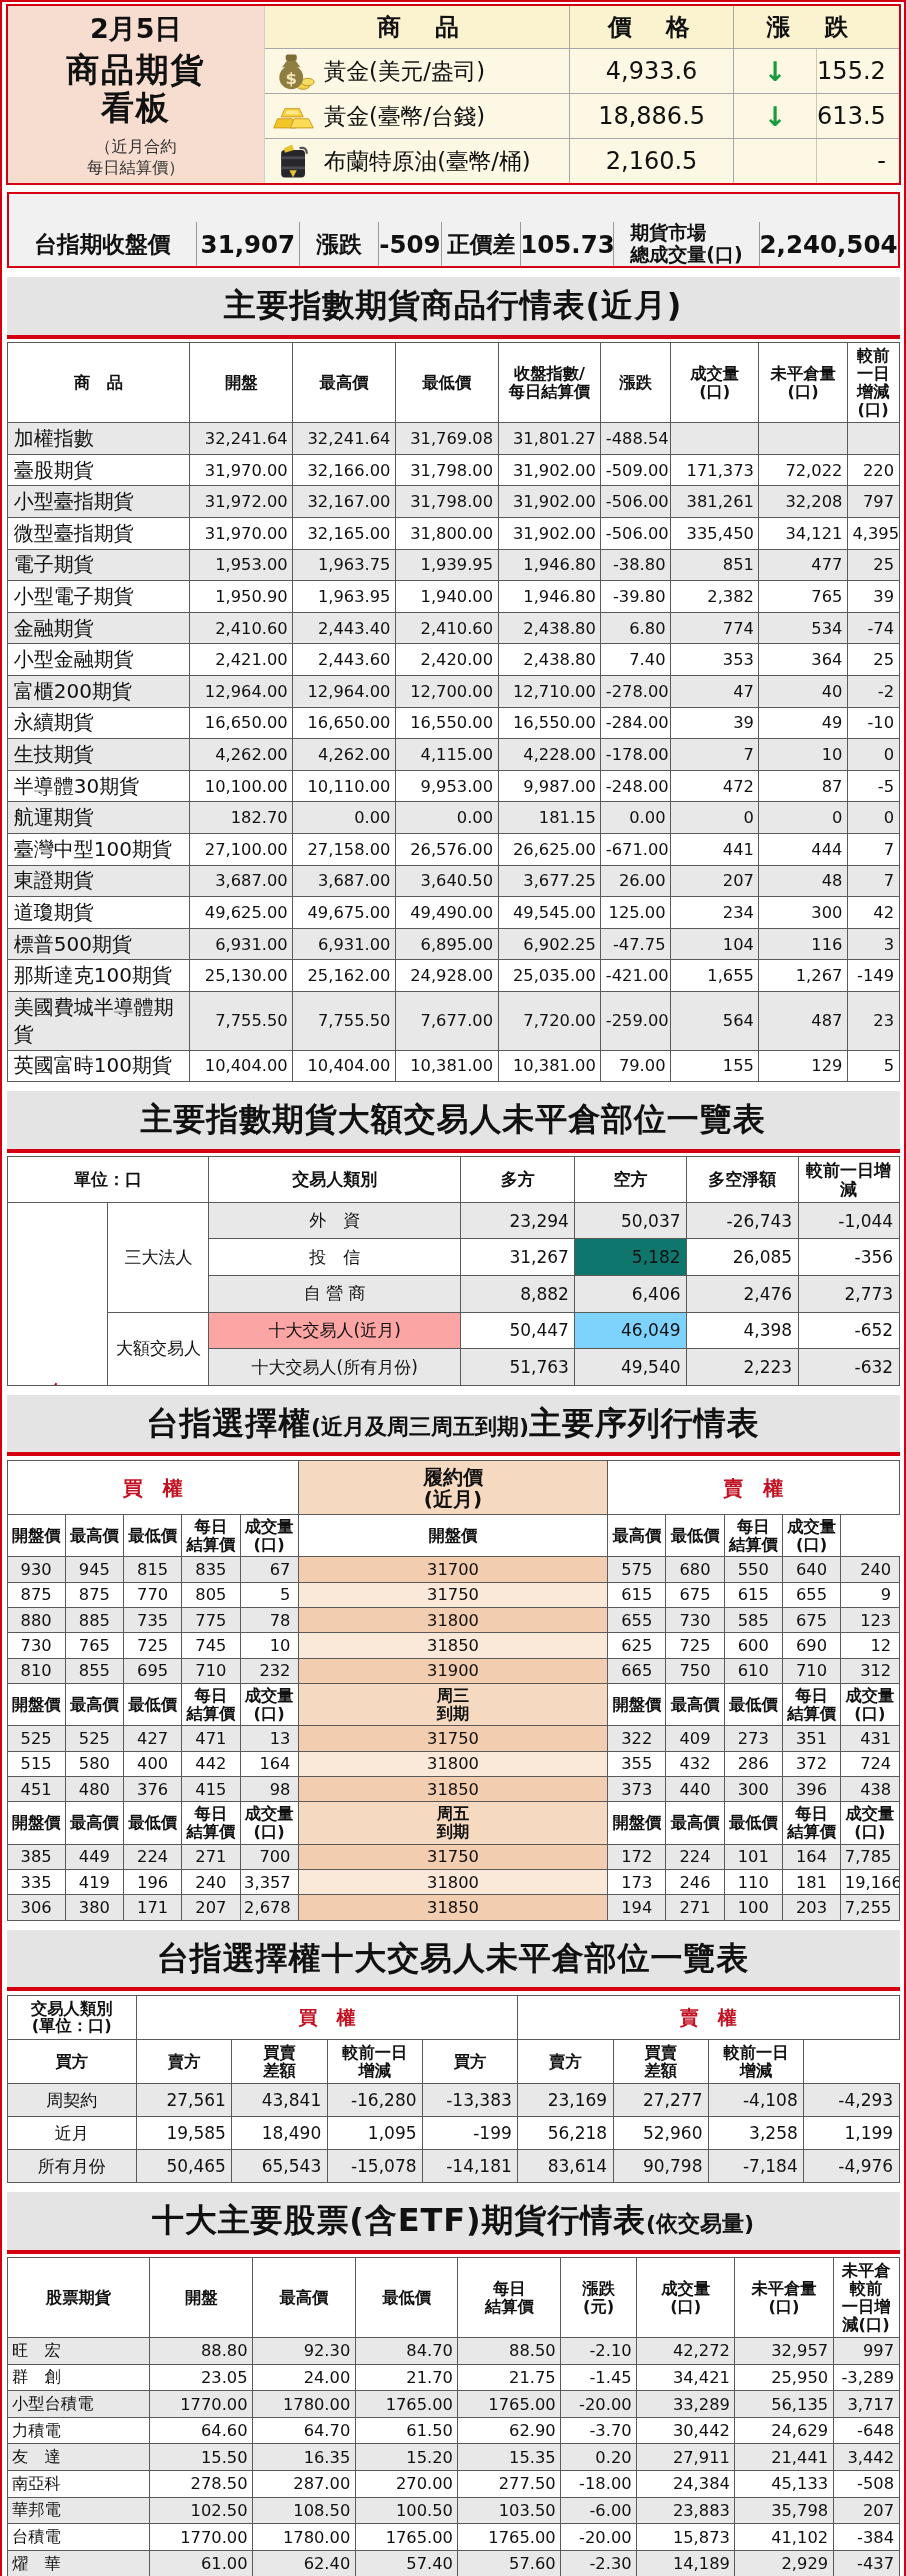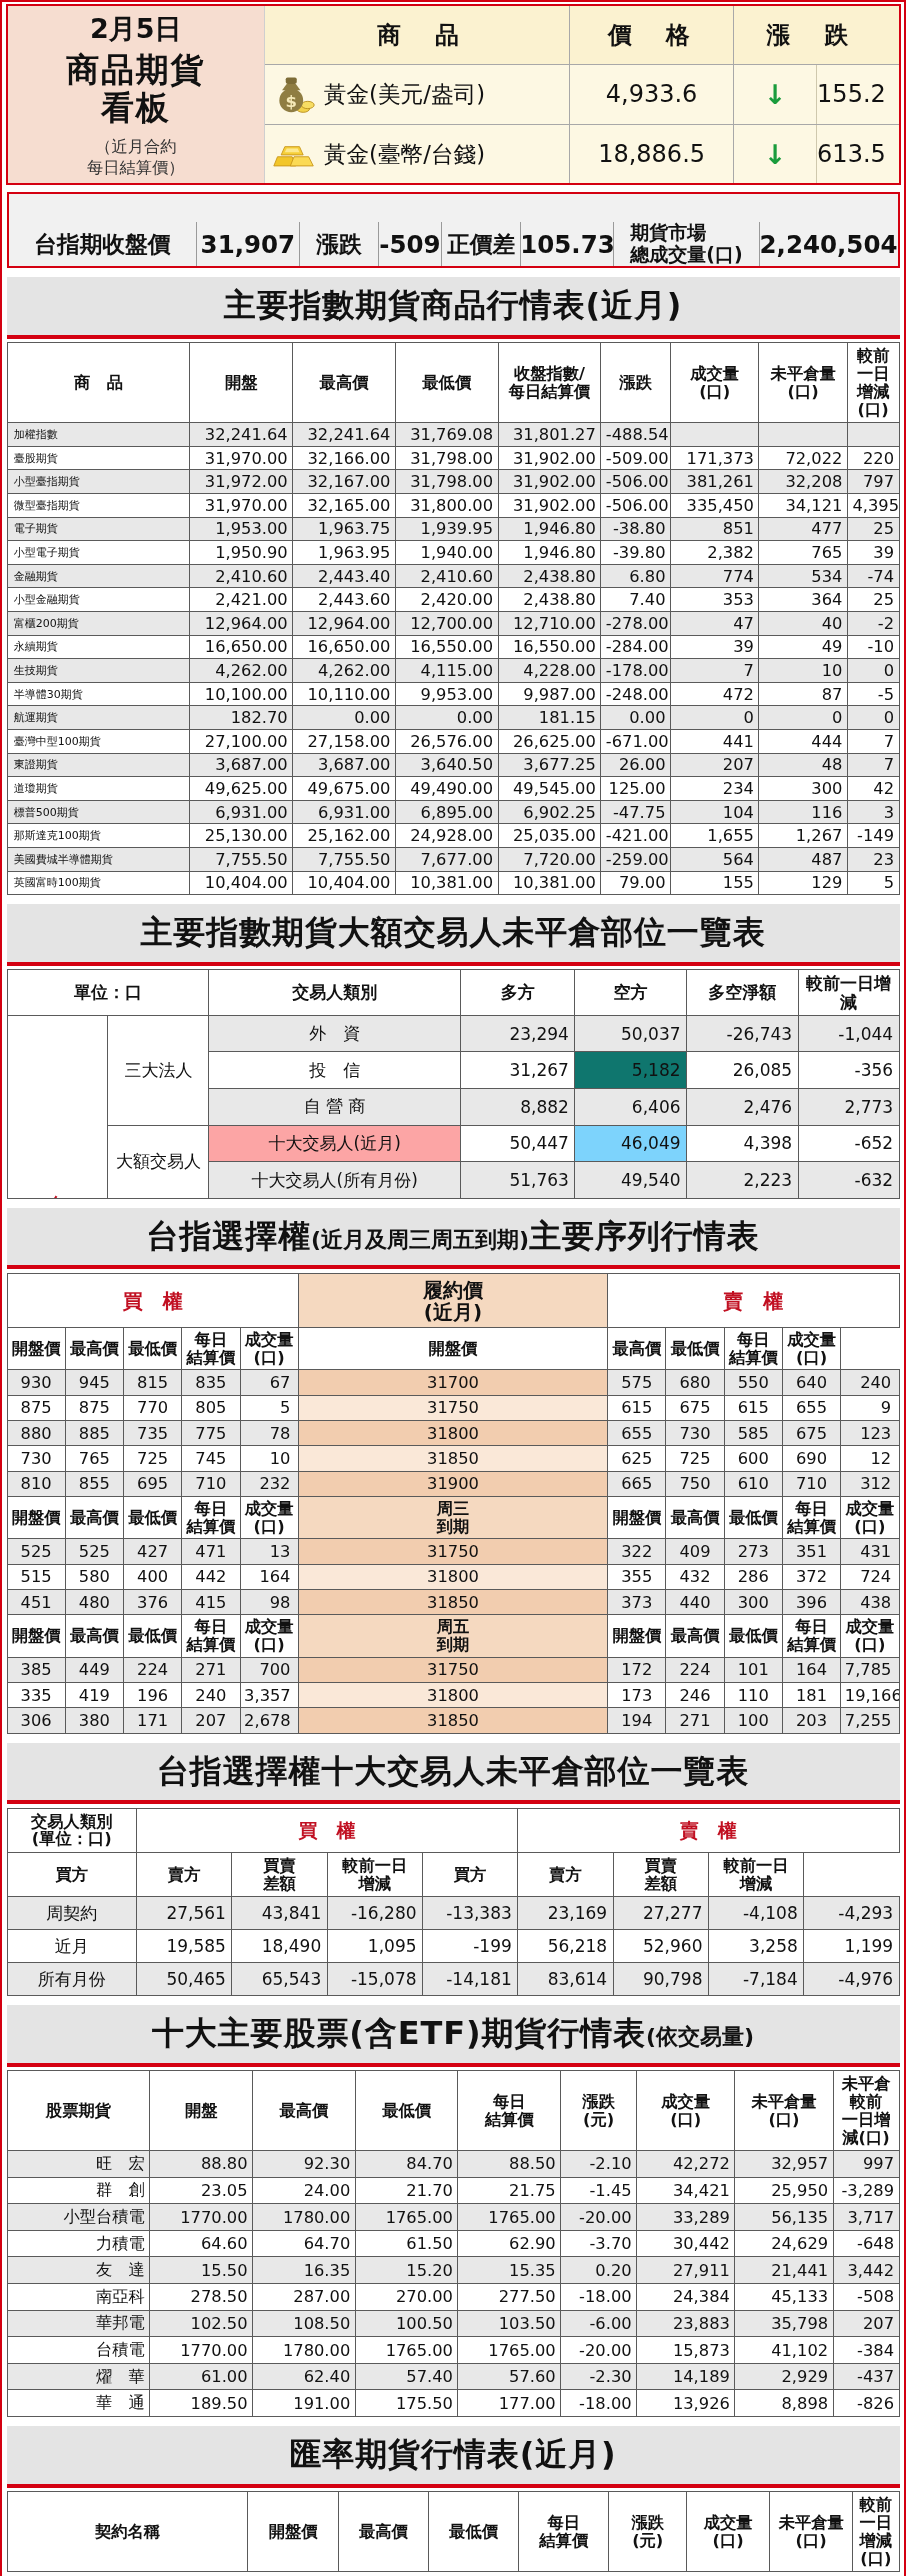--- a/index.html
+++ b/index.html
@@ -45,21 +45,21 @@
   .tbl th{font-weight:bold;background:#fff;text-align:center;line-height:1.1;padding:3.6px 1.8px;}
   .tbl td{text-align:right;}
   .tbl tbody tr:nth-child(odd) td{background:#e8e8e8;}
   .tbl tbody tr:nth-child(even) td{background:#ffffff;}
 
   .tbl-idx :is(th,td):nth-child(1){width:20%;}
   .tbl-idx :is(th,td):nth-child(2),.tbl-idx :is(th,td):nth-child(3),
   .tbl-idx :is(th,td):nth-child(4),.tbl-idx :is(th,td):nth-child(5){width:11%;}
   .tbl-idx :is(th,td):nth-child(6){width:7.3%;}
   .tbl-idx :is(th,td):nth-child(7),.tbl-idx :is(th,td):nth-child(8){width:9.4%;}
-  .tbl-idx td:first-child{text-align:left;padding-left:6.3px;font-size:11px;}
+  .tbl-idx td:first-child{text-align:left;padding-left:6.3px;font-size:20px;}
 
   
   .tbl-big :is(th,td){font-size:17px;}
   .tbl-big td{padding:6.3px 5.4px;}
   .cell-vert{writing-mode:vertical-rl;text-orientation:upright;color:#c11022;font-weight:bold;font-size:20px;
     text-align:center;letter-spacing:3.6px;background:#fff !important;width:47px;}
   .cell-group{text-align:center !important;background:#fff !important;font-size:17px;width:136px;}
   .cell-cat{text-align:center !important;width:247px;}
   .red-txt{color:#c11022;font-weight:bold;}
 
@@ -78,21 +78,21 @@
   .tbl-opt10 td:first-child{text-align:center;margin-top:17px;}
   .tbl-opt10 th{padding:3.6px 1.8px;}
   .tbl-opt10 td{padding:4.5px 5.4px;font-size:17px;}
 
   
   .tbl-stock :is(th,td):nth-child(1){width:15.5%;}
   .tbl-stock :is(th,td):nth-child(2),.tbl-stock :is(th,td):nth-child(3),
   .tbl-stock :is(th,td):nth-child(4),.tbl-stock :is(th,td):nth-child(5){width:11%;}
   .tbl-stock :is(th,td):nth-child(6){width:8%;}
   .tbl-stock :is(th,td):nth-child(7),.tbl-stock :is(th,td):nth-child(8){width:10.5%;}
-  .tbl-stock td:first-child{text-align:right;}
+  .tbl-stock td:first-child{text-align:left;}
 
   
   .tbl-fx :is(th,td):nth-child(1){width:26.5%;}
   .tbl-fx :is(th,td):nth-child(2),.tbl-fx :is(th,td):nth-child(3),
   .tbl-fx :is(th,td):nth-child(4),.tbl-fx :is(th,td):nth-child(5){width:9.6%;}
   .tbl-fx :is(th,td):nth-child(6){width:8.2%;}
   .tbl-fx :is(th,td):nth-child(7),.tbl-fx :is(th,td):nth-child(8){width:8.8%;}
 </style>
 </head>
 <body>
@@ -143,20 +143,36 @@
           </svg>
           <span class="bt-name">黃金(臺幣/台錢)</span>
         </div>
         <div class="bt-c2 bt-num">18,886.5</div>
         <div class="bt-c3">
             <span class="arrow-down">↓</span>
           </div>
         <div class="bt-c4 bt-num">613.5</div>
       </div>
 
+      <div class="bt-row">
+        <div class="bt-c1">
+          <svg class="bt-icon" viewBox="0 0 48 48">
+            <path d="M30 10 q8 -2 8 6" stroke="#555" stroke-width="2.5" fill="none"></path>
+            <rect x="10" y="12" width="26" height="30" rx="4" fill="#26262b"></rect>
+            <rect x="10" y="19" width="26" height="3" fill="#4a4a52"></rect>
+            <rect x="10" y="30" width="26" height="3" fill="#4a4a52"></rect>
+            <path d="M13 10 L22 6 L24 12 L14 15 Z" fill="#e9c331"></path>
+            <path d="M19 34 L27 34 L23 42 Z" fill="#e9c331"></path>
+          </svg>
+          <span class="bt-name">布蘭特原油(臺幣/桶)</span>
+        </div>
+        <div class="bt-c2 bt-num">2,160.5</div>
+        <div class="bt-c3"></div>
+        <div class="bt-c4 bt-num">-</div>
+      </div>
     </div>
   </div>
 
   <div class="taiex">
     <div class="tx-cell tx-label" style="width:198px">台指期收盤價</div>
     <div class="tx-cell tx-val" style="width:107px">31,907</div>
     <div class="tx-cell tx-label" style="width:83px">漲跌</div>
     <div class="tx-cell tx-val" style="width:65px">-509</div>
     <div class="tx-cell tx-label" style="width:83px">正價差</div>
     <div class="tx-cell tx-val" style="width:92px">105.73</div>

